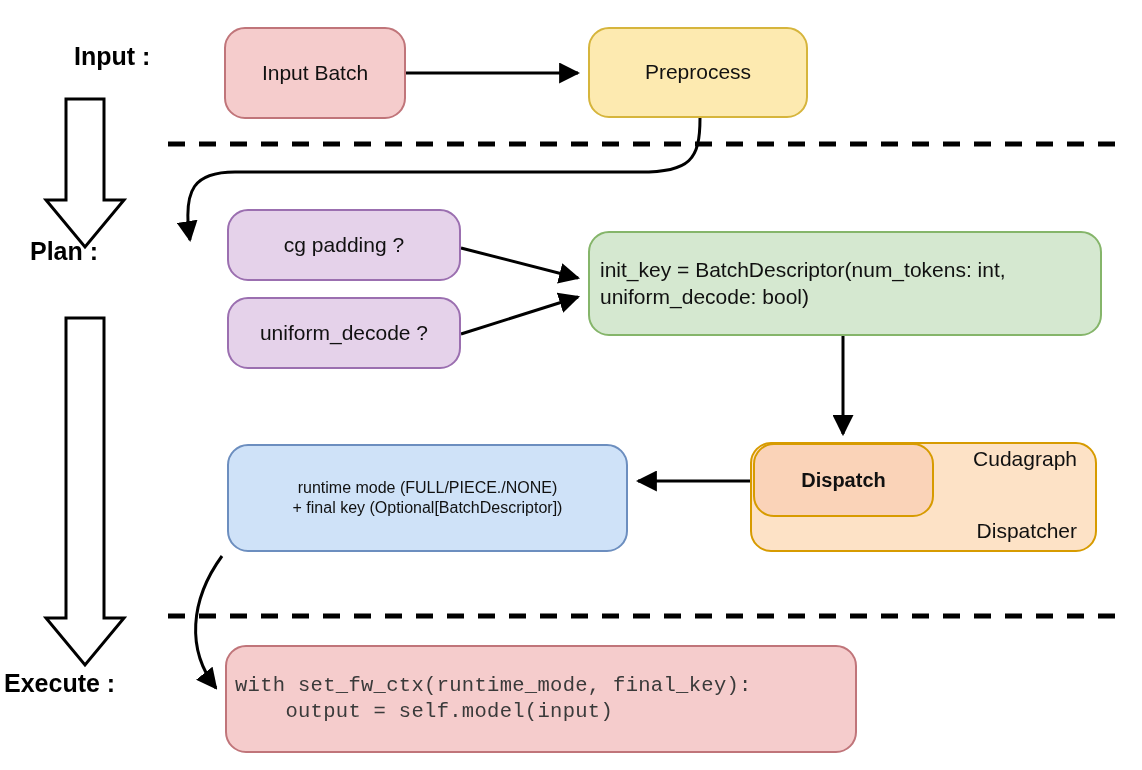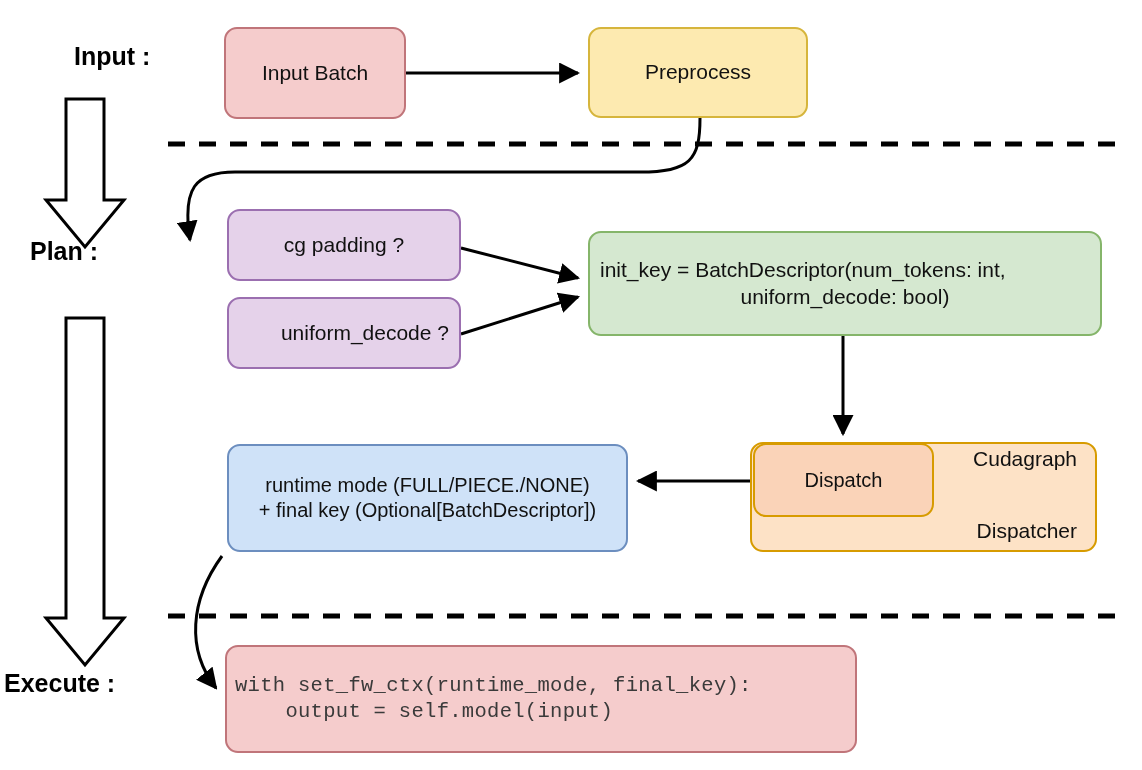--- a/index.html
+++ b/index.html
@@ -30,21 +30,21 @@
     font-family: "Liberation Sans", sans-serif;
     font-weight: bold;
     font-size: 25px;
     color: #000000;
     white-space: nowrap;
     letter-spacing: 0px;
   }
   .node {
     position: absolute;
     box-sizing: border-box;
-    border-radius: 13px;
+    border-radius: 21px;
     border-width: 2px;
     border-style: solid;
     display: flex;
     align-items: center;
     justify-content: center;
     text-align: center;
     font-family: "Liberation Sans", sans-serif;
     font-size: 21px;
     color: #111111;
     line-height: 1.25;
@@ -109,39 +109,39 @@
   </div>
 
   <div class="node" style="left:588px; top:27px; width:220px; height:91px; background:#fdeab0; border-color:#d6b53c;">
     <span class="ln">Preprocess</span>
   </div>
 
   <div class="node" style="left:227px; top:209px; width:234px; height:72px; background:#e5d2ea; border-color:#9b6fb0;">
     <span class="ln">cg padding ?</span>
   </div>
 
-  <div class="node" style="left:227px; top:297px; width:234px; height:72px; background:#e5d2ea; border-color:#9b6fb0;justify-content:flex-end;">
+  <div class="node" style="left:227px; top:297px; width:234px; height:72px; background:#e5d2ea; border-color:#9b6fb0;">
     <span class="ln">uniform_decode ?</span>
   </div>
 
-  <div class="node wrap2" style="left:588px; top:231px; width:514px; height:105px; background:#d5e8d0; border-color:#85b56a; align-items:center; justify-content:center;">
+  <div class="node wrap2" style="left:588px; top:231px; width:514px; height:105px; background:#d5e8d0; border-color:#85b56a; align-items:flex-start; justify-content:center;">
     <span class="ln" style="align-self:flex-start;">init_key = BatchDescriptor(num_tokens: int,</span>
     <span class="ln">uniform_decode: bool)</span>
   </div>
 
   <div class="node wrap2" style="left:750px; top:442px; width:347px; height:110px; background:#fde2c6; border-color:#d79b00; justify-content:center; align-items:flex-end; padding-right:18px; padding-bottom:8px;gap:46px;">
     <span class="ln">Cudagraph</span>
     <span class="ln">Dispatcher</span>
   </div>
 
-  <div class="node" style="left:753px; top:443px; width:181px; height:74px; background:#fad3b8; border-color:#d79b00; font-size:20px;">
+  <div class="node" style="left:753px; top:443px; width:181px; height:74px; background:#fad3b8; border-color:#d79b00; font-size:20px;font-weight:bold;">
     <span class="ln">Dispatch</span>
   </div>
 
-  <div class="node wrap2" style="left:227px; top:444px; width:401px; height:108px; background:#cfe2f8; border-color:#6c8ebf; font-size:20px;">
+  <div class="node wrap2" style="left:227px; top:444px; width:401px; height:108px; background:#cfe2f8; border-color:#6c8ebf; font-size:16px;">
     <span class="ln">runtime mode (FULL/PIECE./NONE)</span>
     <span class="ln">+ final key (Optional[BatchDescriptor])</span>
   </div>
 
   <div class="node code wrap2" style="left:225px; top:645px; width:632px; height:108px; background:#f5cccc; border-color:#c0757a; align-items:flex-start; justify-content:center;">
     <span class="ln">with set_fw_ctx(runtime_mode, final_key):</span>
     <span class="ln">    output = self.model(input)</span>
   </div>
 
 </div>

